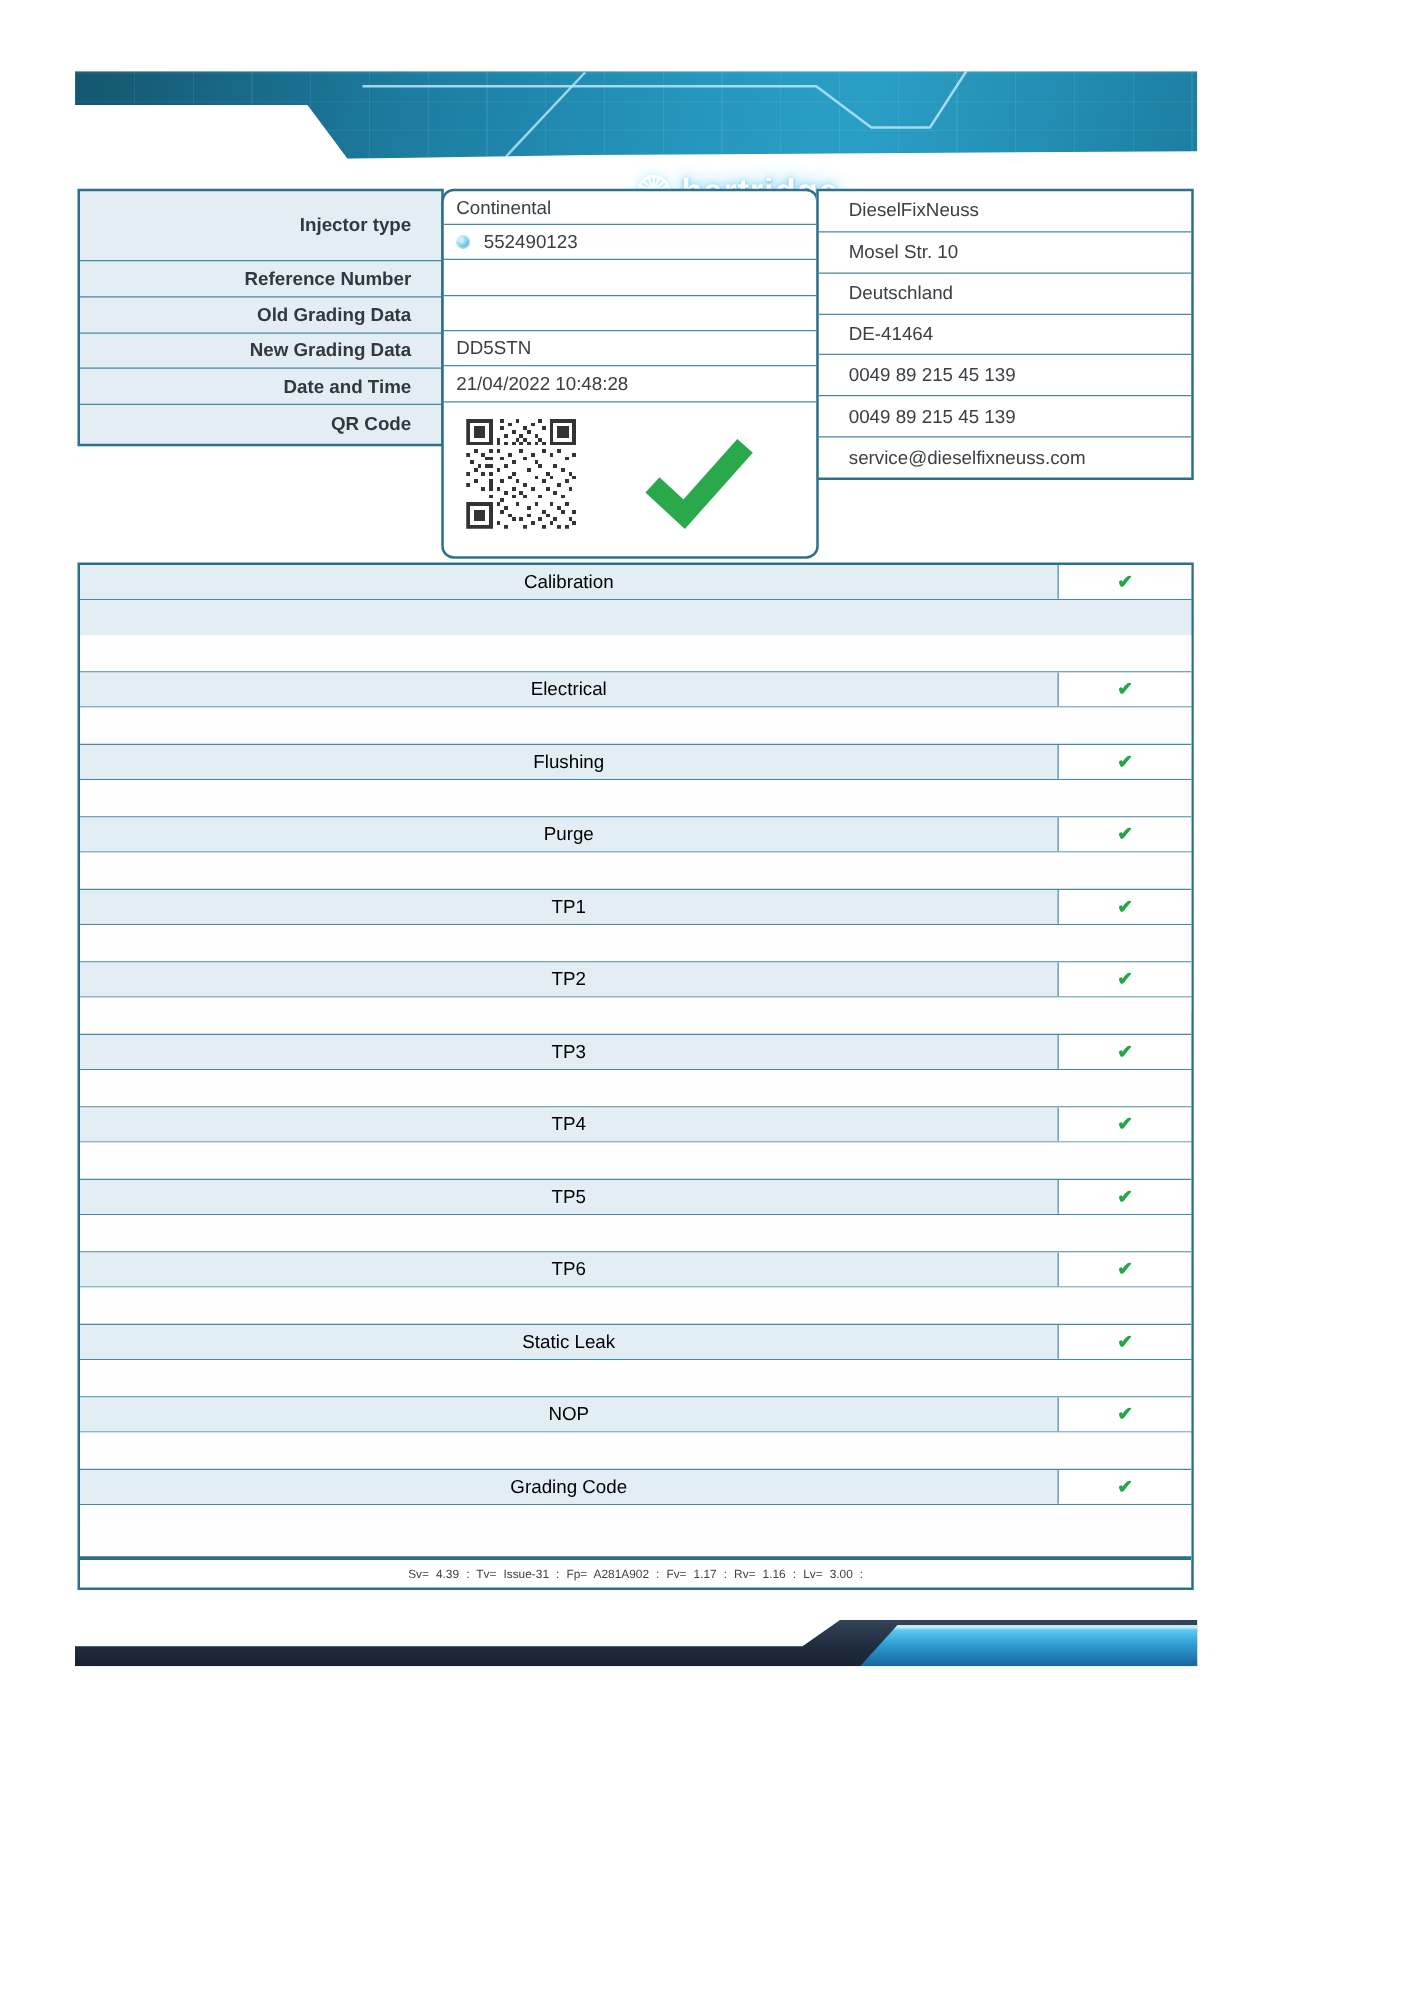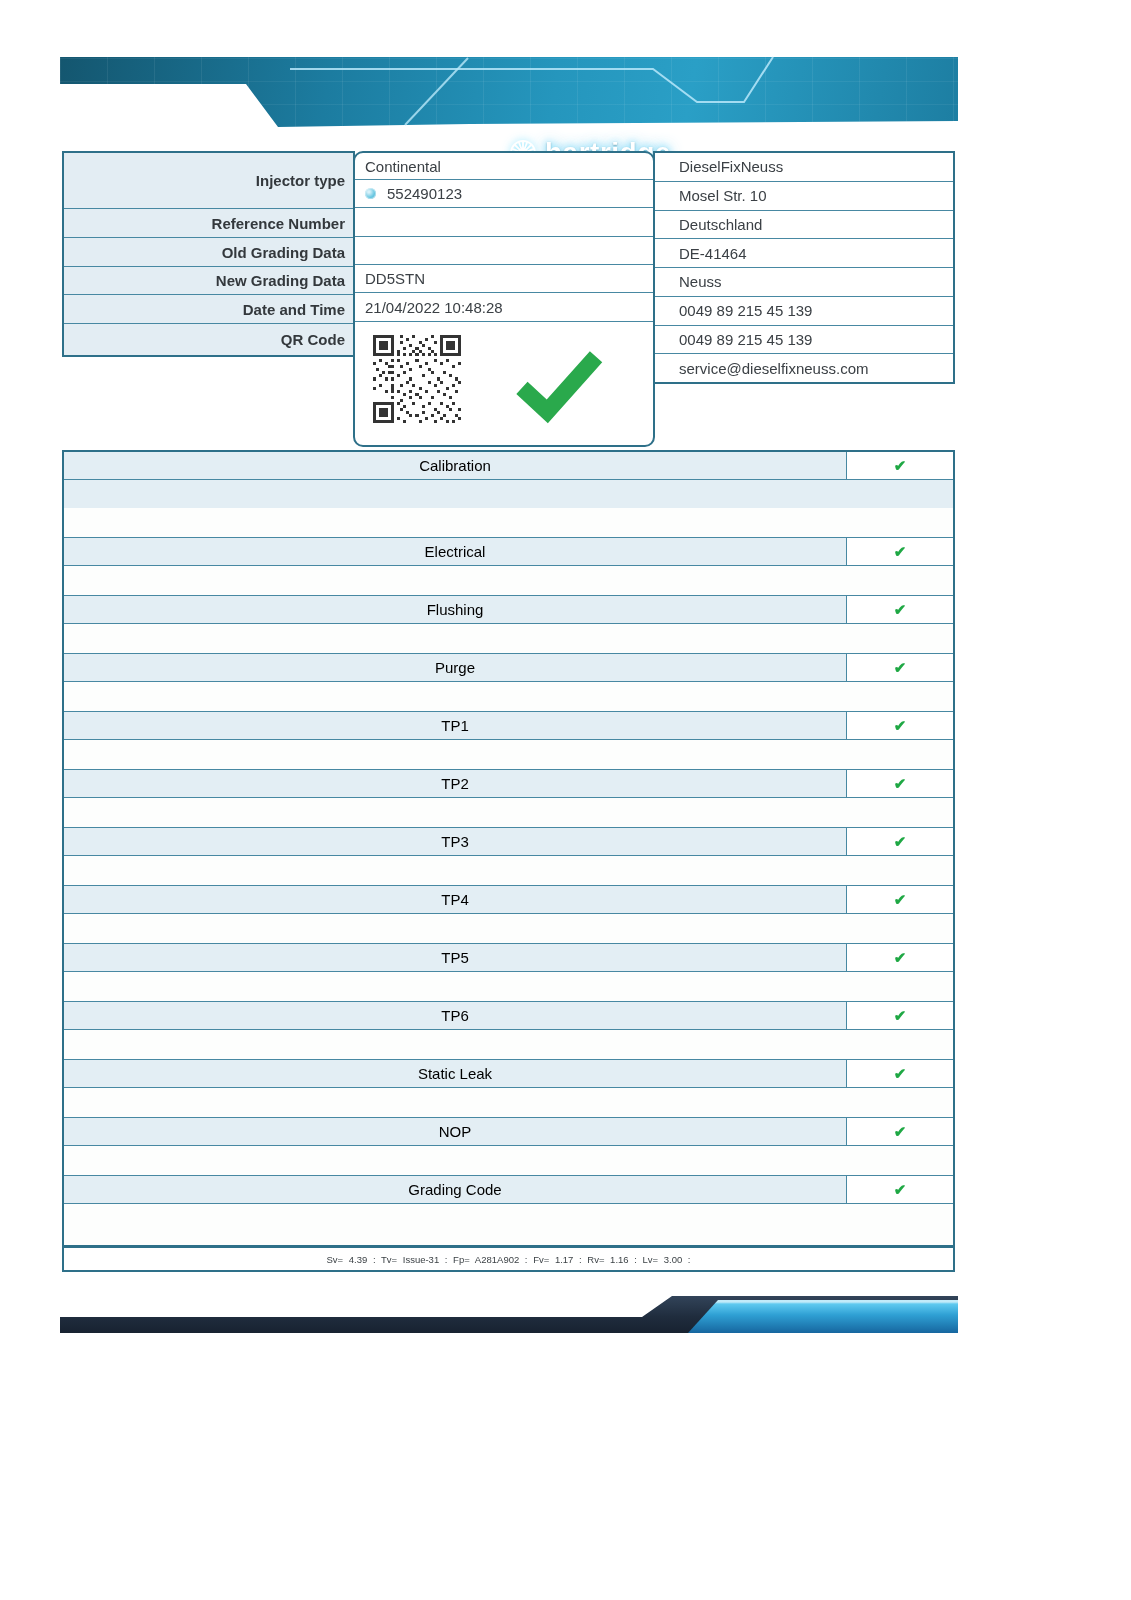--- a/index.html
+++ b/index.html
@@ -32,21 +32,21 @@
   
   .tbox { position:absolute; border:2px solid #2e7089; background:#fff; display:flex; flex-direction:column; }
   .labels-box  { left:62px;  top:151px; width:293px; height:206px; background:#e3edf3; }
   .values-box  { left:353px; top:151px; width:302px; height:296px;border-radius:10px; }
   .company-box { left:653px; top:151px; width:302px; height:233px; }
 
   .row { display:flex; align-items:center; border-bottom:1px solid #4788a2; flex:0 0 auto; }
   .row.last { border-bottom:none; }
   .row.grow { flex:1 1 auto; }
 
-  .label-cell { justify-content:flex-end; padding-right:8px; font-weight:bold; font-size:15px; color:#33383c; }
+  .label-cell { justify-content:flex-end; padding-right:24px; font-weight:bold; font-size:15px; color:#33383c; }
   .value-cell { padding-left:10px; font-size:15px; color:#3b4045; }
   .company-cell { padding-left:24px; font-size:15px; color:#3b4045; }
 
   .h56{height:56px;} .h29{height:29px;text-align:center;} .h28{height:28px;} .h27{height:27px;}
 
   .serial-icon {
     display:inline-block; width:11px; height:11px; border-radius:50%; margin-right:11px;
     background: radial-gradient(circle at 35% 35%, #d8f1f9 10%, #6cc8e2 55%, #3aa8c9 100%);
     box-shadow: inset 0 0 0 1px rgba(255,255,255,.45);
   }
@@ -163,21 +163,20 @@
         <path d="M12 42 L38 66 L88 10" fill="none" stroke="#2aa94c" stroke-width="17" stroke-linecap="butt" stroke-linejoin="miter"></path>
       </svg>
     </div>
   </div>
 
   <div class="tbox company-box">
     <div class="row grow company-cell">DieselFixNeuss</div>
     <div class="row grow company-cell">Mosel Str. 10</div>
     <div class="row grow company-cell">Deutschland</div>
     <div class="row grow company-cell">DE-41464</div>
-    <div class="row grow company-cell">Neuss</div>
     <div class="row grow company-cell">0049 89 215 45 139</div>
     <div class="row grow company-cell">0049 89 215 45 139</div>
     <div class="row grow last company-cell">service@dieselfixneuss.com</div>
   </div>
 
   <div class="results">
 
     <div class="r-section">
       <div class="r-title">Calibration</div>
       <div class="r-check">

